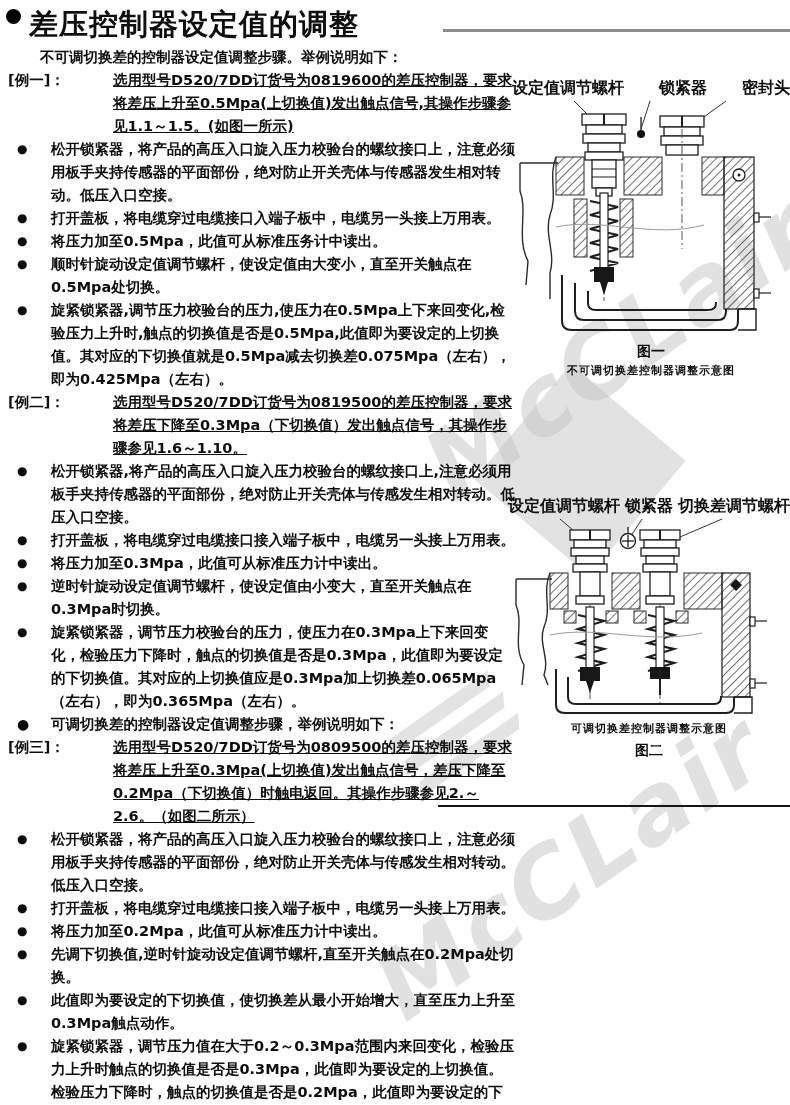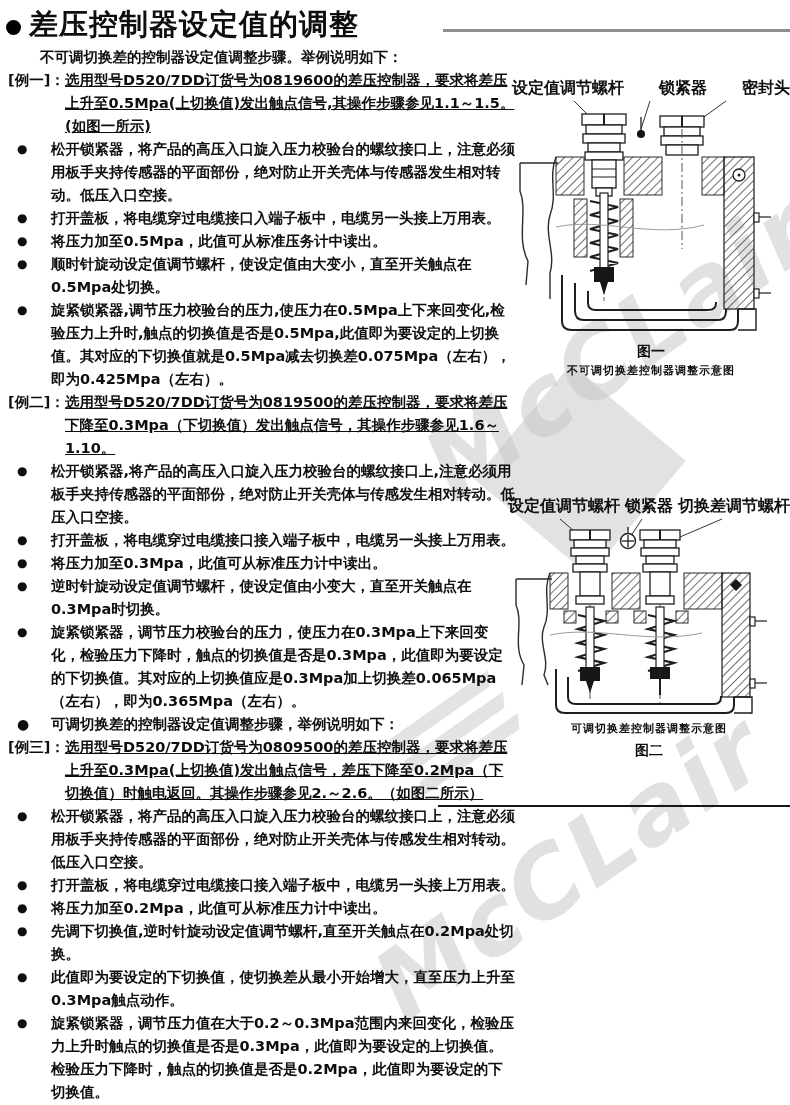--- a/index.html
+++ b/index.html
@@ -15,31 +15,31 @@
     color:#c9c9c9;opacity:.55;white-space:nowrap;
     transform:rotate(-35deg);transform-origin:left center;
   }
   .wm-diamond{
     position:absolute;z-index:1;pointer-events:none;
     background:#c6c6c6;opacity:.5;transform:rotate(40deg);
   }
   .wm-bars{position:absolute;z-index:1;pointer-events:none;opacity:.5;transform:rotate(-35deg);}
   .wm-bars span{display:block;width:120px;height:14px;background:#c9c9c9;margin-bottom:12px;transform:skewX(-30deg);}
   
-  .title-row{position:absolute;left:6px;top:5px;z-index:2;display:flex;align-items:center;}
+  .title-row{position:absolute;left:6px;top:5px;z-index:2;display:flex;}
   .title-bullet{width:15px;height:15px;border-radius:50%;background:#000;margin:4px 8px 0 0;flex:0 0 auto;}
   .page-title{font-size:29px;font-weight:bold;letter-spacing:1px;margin:0;}
   .title-rule{position:absolute;left:443px;top:29px;width:347px;height:3px;background:#8d8d8d;z-index:2;}
   
   .textcol{
     position:absolute;left:8px;top:46px;width:508px;z-index:2;
     font-size:14.5px;font-weight:bold;line-height:23px;
   }
   .intro{margin:0 0 0 32px;}
-  .example{display:flex;margin:0;}
+  .example{display:flex;margin:0;gap:48px;}
   .ex-label{flex:0 0 57px;white-space:nowrap;}
   .ex-body{flex:1;text-decoration:underline;}
   .bullet-item{display:flex;margin:0;}
   .dot{flex:0 0 34px;padding-left:9px;font-size:12px;line-height:23px;}
   .dot.big{font-size:14px;}
   .btext{flex:1;}
   .closing{margin:0 0 0 34px;}
   
   .figure{position:absolute;z-index:2;}
   .fig1{left:512px;top:78px;width:278px;}

